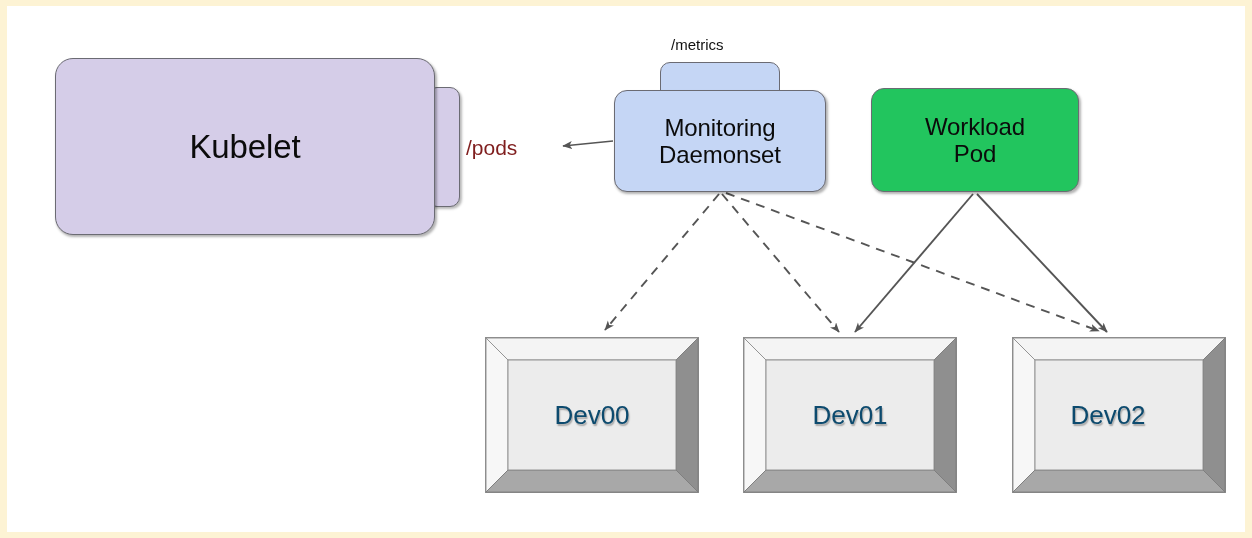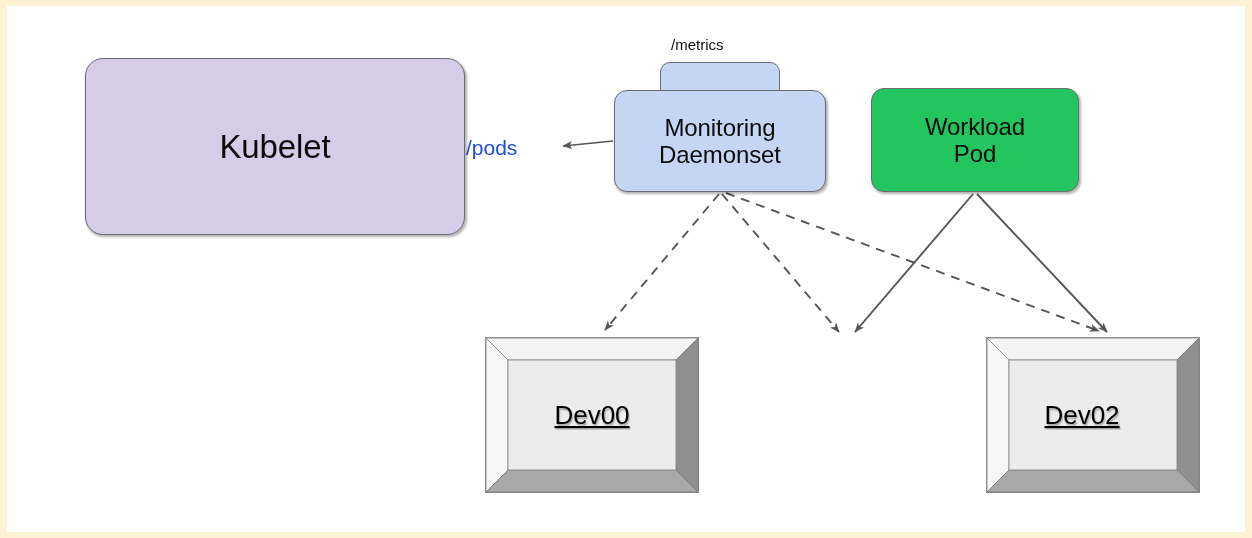--- a/index.html
+++ b/index.html
@@ -58,21 +58,20 @@
 
   
   #kubelet {
     left: 48px;
     top: 52px;
     width: 380px;
     height: 177px;
     background: #d5cde8;
     border-radius: 18px;
     z-index: 3;
-    margin-left: 30px;
   }
   #kubelet .node-label { font-size: 33px; }
 
   
   #kubelet-port {
     position: absolute;
     left: 420px;
     top: 81px;
     width: 33px;
     height: 120px;
@@ -83,21 +82,21 @@
     box-shadow: 1.5px 2px 2.5px rgba(0,0,0,0.28);
     z-index: 2;
   }
 
   
   #pods-label {
     position: absolute;
     left: 459px;
     top: 130px;
     font-size: 21px;
-    color: #1d4ed8;
+    color: #7f1d1d;
     white-space: nowrap;
   }
 
   
   #monitoring {
     left: 607px;
     top: 84px;
     width: 212px;
     height: 102px;
     background: #c5d6f5;
@@ -151,28 +150,27 @@
   .device-label {
     position: absolute;
     left: 0;
     top: 0;
     width: 214px;
     height: 156px;
     display: flex;
     align-items: center;
     justify-content: center;
     font-size: 26px;
-    color: #000000;
+    color: #0c4a6e;
     text-shadow: 1px 1.5px 1.5px rgba(0,0,0,0.30);
     pointer-events: none;
-    text-decoration: underline;
   }
   #dev0 { left: 478px; }
   #dev1 { left: 736px; }
-  #dev2 { left: 968px; padding-left: 11px; }
+  #dev2 { left: 994px; padding-left: 11px; }
 </style>
 </head>
 <body>
 
 <div id="canvas">
   <div id="inner">
 
     <svg id="edges" viewBox="0 0 1238 526" width="1238" height="526">
       <defs>
         <marker id="ah" markerWidth="11" markerHeight="11" refX="9.2" refY="4" orient="auto" markerUnits="userSpaceOnUse">
@@ -216,20 +214,31 @@
         <rect x="0.5" y="0.5" width="213" height="155" fill="#ededed" stroke="#8d8d8d" stroke-width="1"></rect>
         <polygon points="1,1 213,1 191,23 23,23" fill="#f4f4f4" stroke="#8d8d8d" stroke-width="0.9"></polygon>
         <polygon points="1,1 23,23 23,133 1,155" fill="#f7f7f7" stroke="#8d8d8d" stroke-width="0.9"></polygon>
         <polygon points="213,1 213,155 191,133 191,23" fill="#8f8f8f" stroke="#7d7d7d" stroke-width="0.9"></polygon>
         <polygon points="1,155 23,133 191,133 213,155" fill="#a8a8a8" stroke="#7d7d7d" stroke-width="0.9"></polygon>
         <rect x="23" y="23" width="168" height="110" fill="#ececec" stroke="#8d8d8d" stroke-width="0.9"></rect>
       </svg>
       <div class="device-label">Dev00</div>
     </div>
 
+    <div id="dev1" class="device">
+      <svg width="214" height="156" viewBox="0 0 214 156">
+        <rect x="0.5" y="0.5" width="213" height="155" fill="#ededed" stroke="#8d8d8d" stroke-width="1"></rect>
+        <polygon points="1,1 213,1 191,23 23,23" fill="#f4f4f4" stroke="#8d8d8d" stroke-width="0.9"></polygon>
+        <polygon points="1,1 23,23 23,133 1,155" fill="#f7f7f7" stroke="#8d8d8d" stroke-width="0.9"></polygon>
+        <polygon points="213,1 213,155 191,133 191,23" fill="#8f8f8f" stroke="#7d7d7d" stroke-width="0.9"></polygon>
+        <polygon points="1,155 23,133 191,133 213,155" fill="#a8a8a8" stroke="#7d7d7d" stroke-width="0.9"></polygon>
+        <rect x="23" y="23" width="168" height="110" fill="#ececec" stroke="#8d8d8d" stroke-width="0.9"></rect>
+      </svg>
+      <div class="device-label">Dev01</div>
+    </div>
 
     <div id="dev2" class="device">
       <svg width="214" height="156" viewBox="0 0 214 156">
         <rect x="0.5" y="0.5" width="213" height="155" fill="#ededed" stroke="#8d8d8d" stroke-width="1"></rect>
         <polygon points="1,1 213,1 191,23 23,23" fill="#f4f4f4" stroke="#8d8d8d" stroke-width="0.9"></polygon>
         <polygon points="1,1 23,23 23,133 1,155" fill="#f7f7f7" stroke="#8d8d8d" stroke-width="0.9"></polygon>
         <polygon points="213,1 213,155 191,133 191,23" fill="#8f8f8f" stroke="#7d7d7d" stroke-width="0.9"></polygon>
         <polygon points="1,155 23,133 191,133 213,155" fill="#a8a8a8" stroke="#7d7d7d" stroke-width="0.9"></polygon>
         <rect x="23" y="23" width="168" height="110" fill="#ececec" stroke="#8d8d8d" stroke-width="0.9"></rect>
       </svg>

